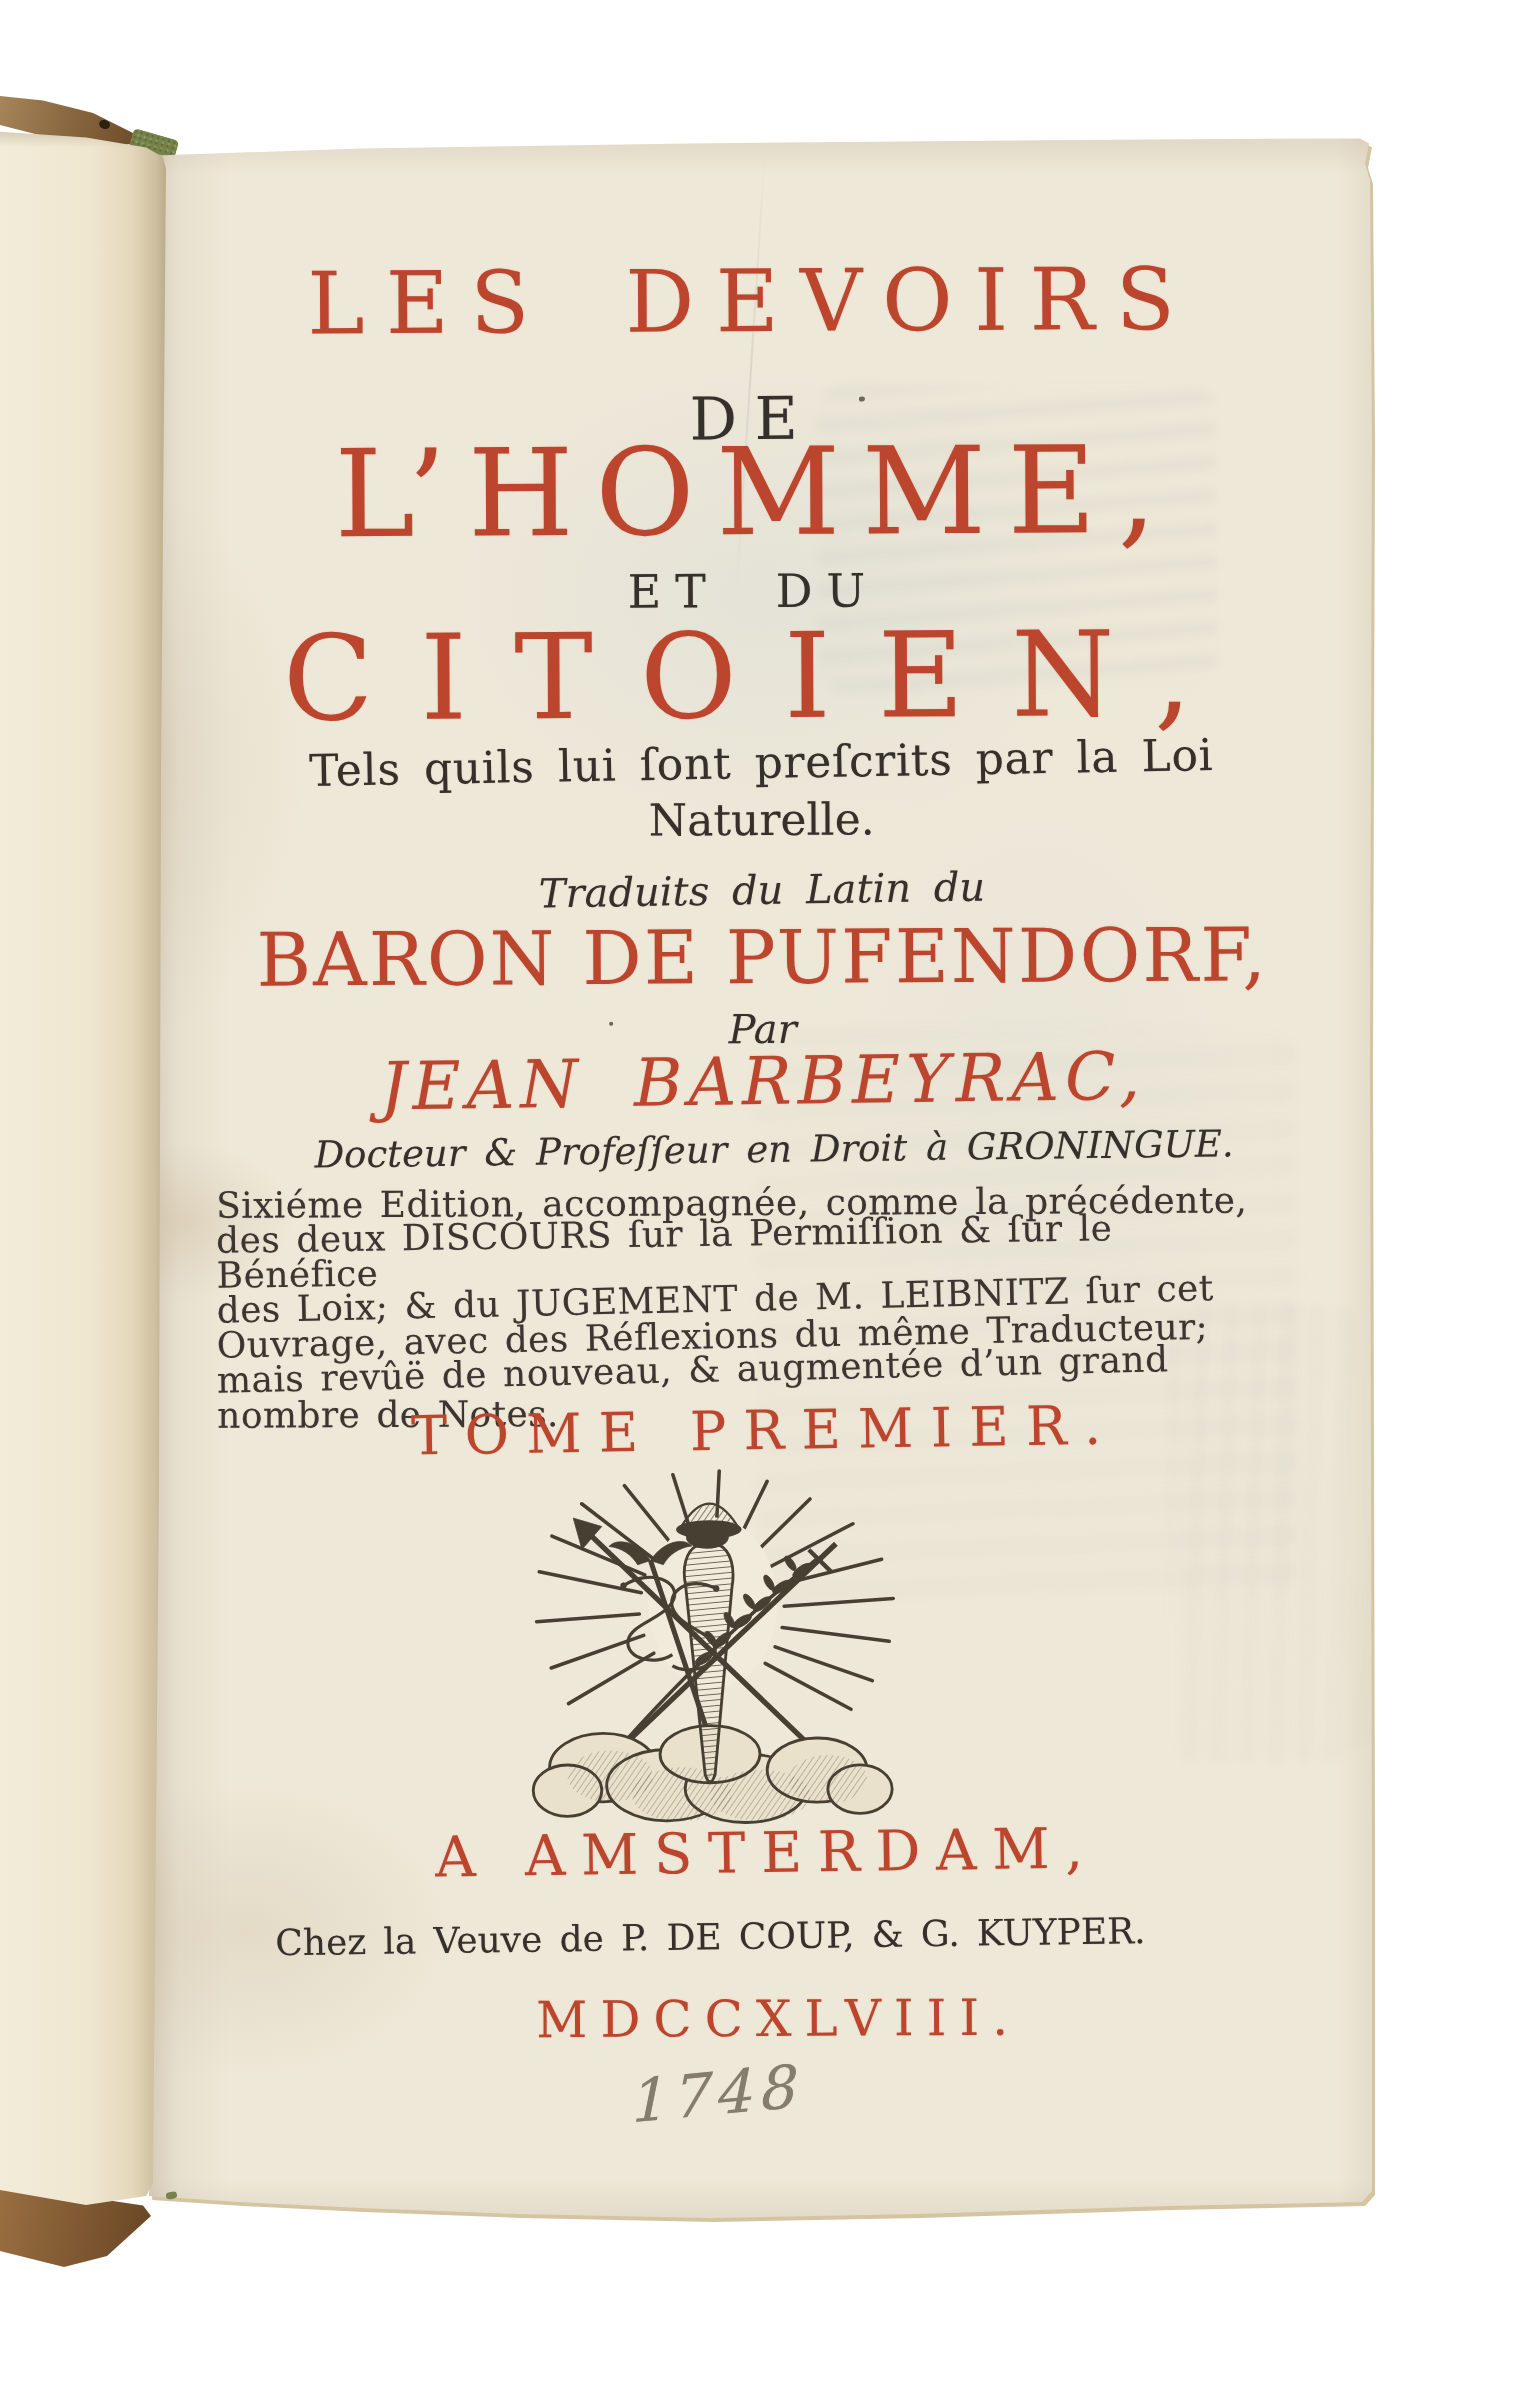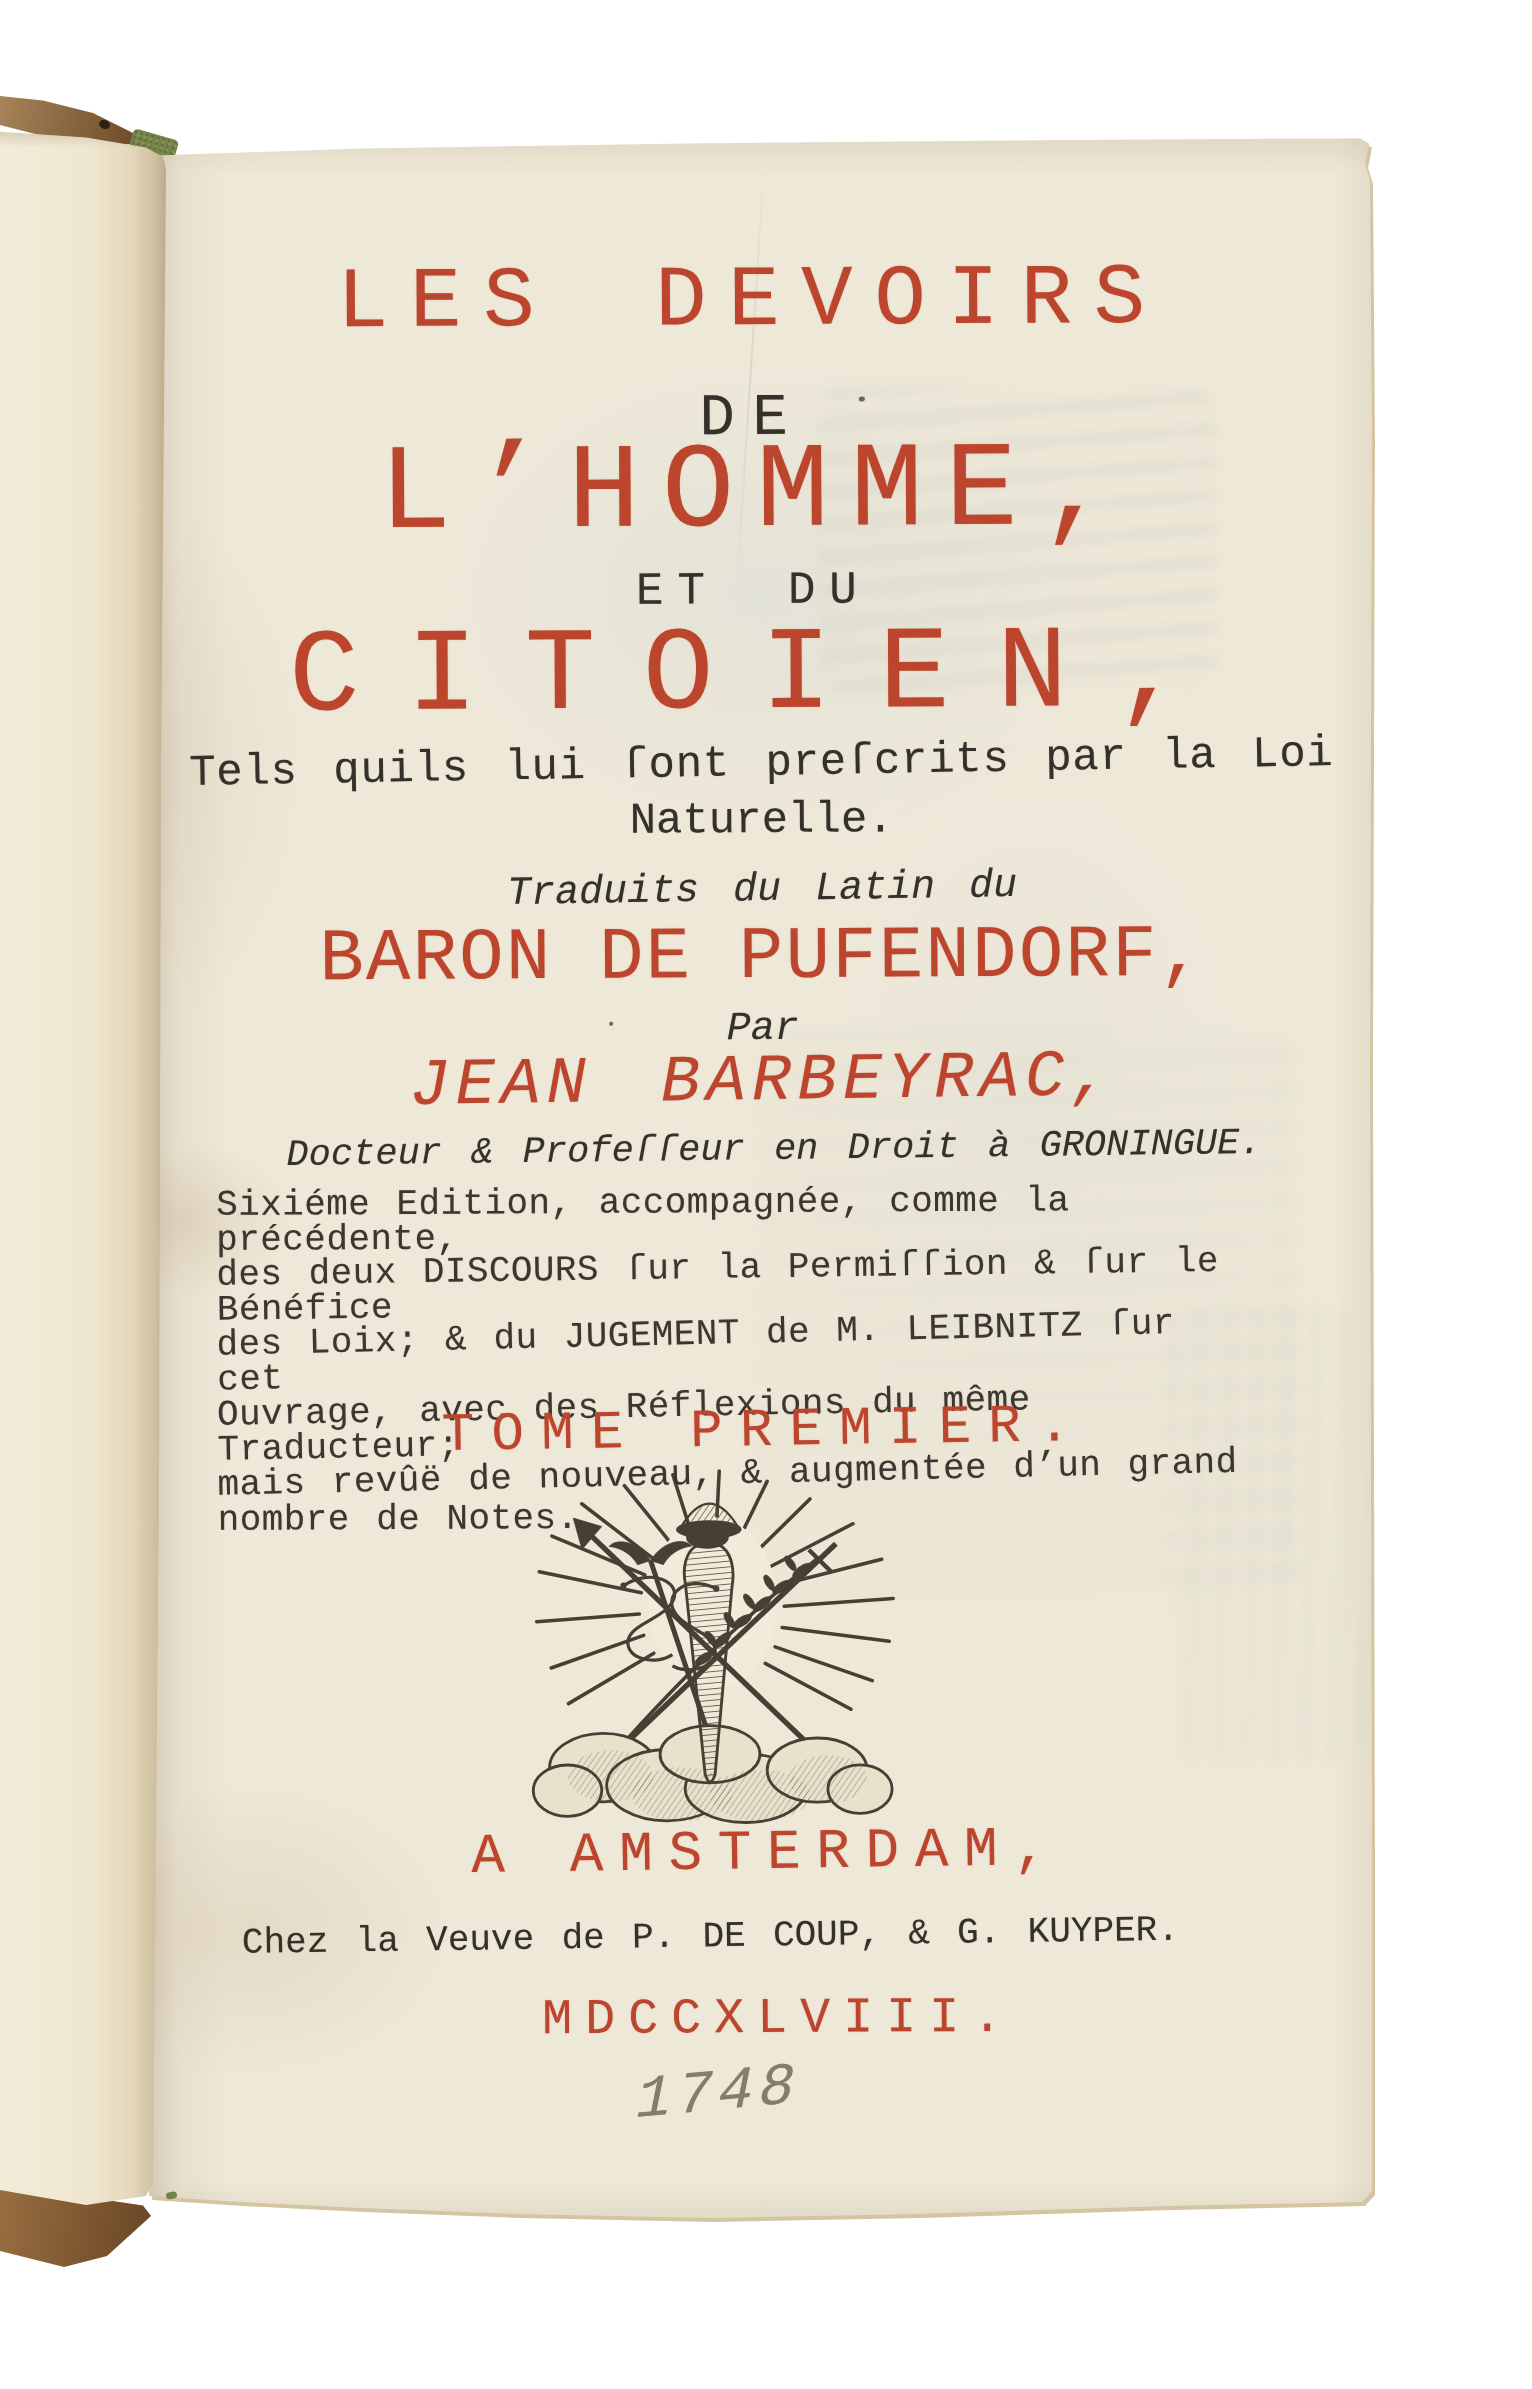--- a/index.html
+++ b/index.html
@@ -44,21 +44,21 @@
     background:
       radial-gradient(157px 114px at 3% 52%,rgba(166,135,92,0.18),transparent 70%),
       radial-gradient(300px 214px at 8% 86%,rgba(166,135,92,0.14),transparent 70%),
       radial-gradient(214px 357px at 0% 30%,rgba(150,120,80,0.10),transparent 75%),
       radial-gradient(500px 371px at 50% 22%,rgba(208,216,214,0.32),transparent 70%),
       radial-gradient(371px 543px at 72% 45%,rgba(213,219,214,0.18),transparent 70%),
       linear-gradient(to right,rgba(120,95,60,0.22) 0px,rgba(120,95,60,0.06) 32px,transparent 82px),
       linear-gradient(to left,rgba(150,125,85,0.13) 0,transparent 43px),
       linear-gradient(to bottom,rgba(150,125,85,0.15) 0,transparent 37px),
       linear-gradient(to top,rgba(150,125,85,0.13) 0,transparent 43px),
-      var(--paper); font-family: Liberation Mono, monospace;}
+      var(--paper);}
   .page-content{position:absolute;inset:0;transform:rotate(-0.3deg);color:var(--ink-body);}
 
   
   .line{position:absolute;left:0;width:100%;text-align:center;line-height:1;white-space:nowrap;}
   .red{color:var(--ink-red);text-shadow:0 0 1.4px rgba(188,69,46,0.35);}
   .blk{color:var(--ink-black);text-shadow:0 0 1.1px rgba(53,48,42,0.30);}
   .ital{font-style:italic;}
 
   .t1{top:121px;font-size:86px;letter-spacing:0.25em;word-spacing:0.30em;transform:translateX(-7.1px);}
   .t2{top:252px;font-size:59px;letter-spacing:0.30em;transform:translateX(-7.1px);}

